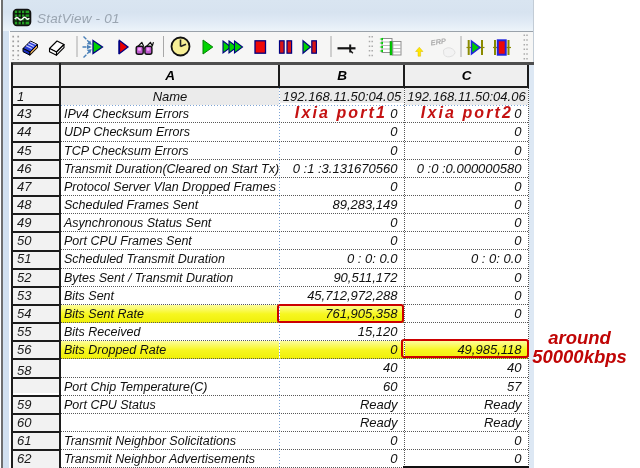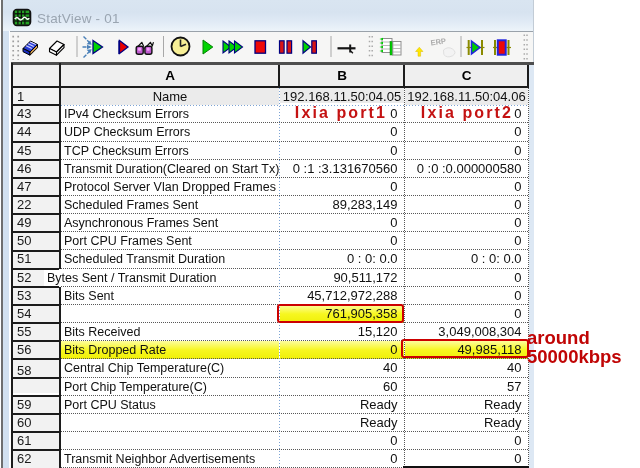--- a/index.html
+++ b/index.html
@@ -1,32 +1,32 @@
 <!DOCTYPE html>
 <html><head><meta charset="utf-8">
 <style>
 * { margin:0; padding:0; box-sizing:border-box; }
 html,body { width:640px; height:468px; background:#fff; overflow:hidden;
   font-family:"Liberation Sans",sans-serif; }
-#page { position:relative; width:640px; height:468px; }
+#page { position:relative; width:640px; height:468px;font-style:italic; }
 .bk { position:absolute; background:#1c1c1c; }
 .hdrbg { position:absolute; background:#efefef; }
 .hl { position:absolute; font-weight:bold; font-size:13.5px; color:#000; text-align:center; line-height:21px; }
 .rn { position:absolute; background:#f2f2f2; font-size:13px; color:#1a1a1a; padding-left:4px; line-height:18.2px; }
 .c1 { position:absolute; background:#ebebeb; font-size:13px; color:#101010; text-align:center; line-height:17px; }
 .ca { position:absolute; font-size:12.5px; color:#101010; padding-left:3px; line-height:18.2px; background:#fff; white-space:nowrap; }
 .cv { position:absolute; font-size:13px; color:#101010; text-align:right; padding-right:6.5px; line-height:18.2px; background:#fff; }
 .yel { background:linear-gradient(180deg,#fdfda2 0%,#f8f81e 45%,#ededed00 45%),linear-gradient(180deg,#f7f72a,#eaea00); background:linear-gradient(180deg,#fdfd9e 0%,#f7f720 50%,#efef08 100%); }
 .gdot { position:absolute; height:1px; background-image:repeating-linear-gradient(90deg,#585858 0,#585858 1px,transparent 1px,transparent 2px); }
 .bdot { position:absolute; height:1.4px; background-image:repeating-linear-gradient(90deg,#7ca3d4 0,#7ca3d4 1.5px,transparent 1.5px,transparent 3px); }
 .bvdot { position:absolute; width:1.4px; background-image:repeating-linear-gradient(180deg,#7ca3d4 0,#7ca3d4 1.5px,transparent 1.5px,transparent 3px); }
 .gvdot { position:absolute; width:1px; background-image:repeating-linear-gradient(180deg,#585858 0,#585858 1px,transparent 1px,transparent 2px); }
 .ixia { position:absolute; color:#c41212; font-weight:bold; font-size:16px; letter-spacing:2.1px; text-align:right; line-height:18.5px; }
 .rbox { position:absolute; border:2.5px solid #cc0000; border-radius:3px; }
-.annot { position:absolute; color:#c00505; font-weight:bold; font-size:18.5px; line-height:19px; }
+.annot { position:absolute; color:#c00505; font-weight:bold; font-size:18.5px; line-height:19px; text-align:center; }
 #leftline { position:absolute; left:1px; top:0; width:1.6px; height:468px; background:#6f6f6f; }
 #titlebar { position:absolute; left:2.6px; top:0; width:530.8px; height:30.5px;
   background:linear-gradient(180deg,#d9e5f1 0%,#d7e3f0 40%,#e0eaf5 70%,#edf4fa 100%); }
 #titletext { position:absolute; left:37px; top:11px; font-size:13.5px; color:#9aa5b1; letter-spacing:0.2px; }
 #tbline { position:absolute; left:9.5px; top:30.5px; width:523.9px; height:1.5px; background:#9aa2aa; }
 #toolbar { position:absolute; left:9.5px; top:32px; width:523.9px; height:31px; background:#f6f6f5; }
 #lframe { position:absolute; left:2.6px; top:30.5px; width:6.9px; height:437.5px; background:#d3e1f0; }
 #rframe { position:absolute; left:528.6px; top:65px; width:5.4px; height:403px; background:#dde8f4; }
 #rline { position:absolute; left:533.4px; top:0; width:1px; height:63px; background:#c2ccd6; }
 </style></head>
@@ -199,84 +199,84 @@
 <div class="rn" style="left:13px;top:159.67px;width:46px;height:18.16px">46</div>
 <div class="ca" style="left:61px;top:159.67px;width:218px;height:18.16px">Transmit Duration(Cleared on Start Tx)</div>
 <div class="cv" style="left:280px;top:159.67px;width:124px;height:18.16px">0 :1 :3.131670560</div>
 <div class="cv" style="left:405px;top:159.67px;width:123px;height:18.16px">0 :0 :0.000000580</div>
 <div class="gdot" style="left:61px;top:176.82px;width:468px"></div>
 <div class="rn" style="left:13px;top:177.82px;width:46px;height:18.16px">47</div>
 <div class="ca" style="left:61px;top:177.82px;width:218px;height:18.16px">Protocol Server Vlan Dropped Frames</div>
 <div class="cv" style="left:280px;top:177.82px;width:124px;height:18.16px">0</div>
 <div class="cv" style="left:405px;top:177.82px;width:123px;height:18.16px">0</div>
 <div class="gdot" style="left:61px;top:194.97px;width:468px"></div>
-<div class="rn" style="left:13px;top:195.98px;width:46px;height:18.16px">22</div>
+<div class="rn" style="left:13px;top:195.98px;width:46px;height:18.16px">48</div>
 <div class="ca" style="left:61px;top:195.98px;width:218px;height:18.16px">Scheduled Frames Sent</div>
 <div class="cv" style="left:280px;top:195.98px;width:124px;height:18.16px">89,283,149</div>
 <div class="cv" style="left:405px;top:195.98px;width:123px;height:18.16px">0</div>
 <div class="gdot" style="left:61px;top:213.13px;width:468px"></div>
 <div class="rn" style="left:13px;top:214.13px;width:46px;height:18.16px">49</div>
-<div class="ca" style="left:61px;top:214.13px;width:218px;height:18.16px">Asynchronous Frames Sent</div>
+<div class="ca" style="left:61px;top:214.13px;width:218px;height:18.16px">Asynchronous Status Sent</div>
 <div class="cv" style="left:280px;top:214.13px;width:124px;height:18.16px">0</div>
 <div class="cv" style="left:405px;top:214.13px;width:123px;height:18.16px">0</div>
 <div class="gdot" style="left:61px;top:231.28px;width:468px"></div>
 <div class="rn" style="left:13px;top:232.29px;width:46px;height:18.16px">50</div>
 <div class="ca" style="left:61px;top:232.29px;width:218px;height:18.16px">Port CPU Frames Sent</div>
 <div class="cv" style="left:280px;top:232.29px;width:124px;height:18.16px">0</div>
 <div class="cv" style="left:405px;top:232.29px;width:123px;height:18.16px">0</div>
 <div class="gdot" style="left:61px;top:249.44px;width:468px"></div>
 <div class="rn" style="left:13px;top:250.44px;width:46px;height:18.16px">51</div>
 <div class="ca" style="left:61px;top:250.44px;width:218px;height:18.16px">Scheduled Transmit Duration</div>
 <div class="cv" style="left:280px;top:250.44px;width:124px;height:18.16px">0 : 0: 0.0</div>
 <div class="cv" style="left:405px;top:250.44px;width:123px;height:18.16px">0 : 0: 0.0</div>
 <div class="gdot" style="left:61px;top:267.60px;width:468px"></div>
 <div class="rn" style="left:13px;top:268.60px;width:46px;height:18.16px">52</div>
-<div class="ca" style="left:44px;top:268.60px;width:218px;height:18.16px">Bytes Sent / Transmit Duration</div>
+<div class="ca" style="left:61px;top:268.60px;width:218px;height:18.16px">Bytes Sent / Transmit Duration</div>
 <div class="cv" style="left:280px;top:268.60px;width:124px;height:18.16px">90,511,172</div>
 <div class="cv" style="left:405px;top:268.60px;width:123px;height:18.16px">0</div>
 <div class="gdot" style="left:61px;top:285.75px;width:468px"></div>
 <div class="rn" style="left:13px;top:286.75px;width:46px;height:18.16px">53</div>
 <div class="ca" style="left:61px;top:286.75px;width:218px;height:18.16px">Bits Sent</div>
 <div class="cv" style="left:280px;top:286.75px;width:124px;height:18.16px">45,712,972,288</div>
 <div class="cv" style="left:405px;top:286.75px;width:123px;height:18.16px">0</div>
 <div class="gdot" style="left:61px;top:303.90px;width:468px"></div>
 <div class="rn" style="left:13px;top:304.91px;width:46px;height:18.16px">54</div>
+<div class="ca yel" style="left:61px;top:304.91px;width:218px;height:18.16px">Bits Sent Rate</div>
 <div class="cv yel" style="left:280px;top:304.91px;width:124px;height:18.16px">761,905,358</div>
 <div class="cv" style="left:405px;top:304.91px;width:123px;height:18.16px">0</div>
 <div class="gdot" style="left:61px;top:322.06px;width:468px"></div>
 <div class="rn" style="left:13px;top:323.06px;width:46px;height:18.16px">55</div>
 <div class="ca" style="left:61px;top:323.06px;width:218px;height:18.16px">Bits Received</div>
 <div class="cv" style="left:280px;top:323.06px;width:124px;height:18.16px">15,120</div>
-<div class="cv" style="left:405px;top:323.06px;width:123px;height:18.16px">3,049,008,304</div>
 <div class="gdot" style="left:61px;top:340.22px;width:468px"></div>
 <div class="rn" style="left:13px;top:341.22px;width:46px;height:18.16px">56</div>
 <div class="ca yel" style="left:61px;top:341.22px;width:218px;height:18.16px">Bits Dropped Rate</div>
 <div class="cv yel" style="left:280px;top:341.22px;width:124px;height:18.16px">0</div>
 <div class="cv yel" style="left:405px;top:341.22px;width:123px;height:18.16px">49,985,118</div>
 <div class="gdot" style="left:61px;top:358.37px;width:468px"></div>
 <div class="rn" style="left:13px;top:359.37px;width:46px;height:18.16px">57</div>
-<div class="ca" style="left:61px;top:359.37px;width:218px;height:18.16px">Central Chip Temperature(C)</div>
 <div class="cv" style="left:280px;top:359.37px;width:124px;height:18.16px">40</div>
 <div class="cv" style="left:405px;top:359.37px;width:123px;height:18.16px">40</div>
 <div class="gdot" style="left:61px;top:376.52px;width:468px"></div>
 <div class="rn" style="left:13px;top:362px;width:46px;height:31px">58</div>
 <div class="ca" style="left:61px;top:377.53px;width:218px;height:18.16px">Port Chip Temperature(C)</div>
 <div class="cv" style="left:280px;top:377.53px;width:124px;height:18.16px">60</div>
 <div class="cv" style="left:405px;top:377.53px;width:123px;height:18.16px">57</div>
 <div class="gdot" style="left:61px;top:394.68px;width:468px"></div>
 <div class="rn" style="left:13px;top:395.68px;width:46px;height:18.16px">59</div>
 <div class="ca" style="left:61px;top:395.68px;width:218px;height:18.16px">Port CPU Status</div>
 <div class="cv" style="left:280px;top:395.68px;width:124px;height:18.16px">Ready</div>
 <div class="cv" style="left:405px;top:395.68px;width:123px;height:18.16px">Ready</div>
 <div class="gdot" style="left:61px;top:412.84px;width:468px"></div>
 <div class="rn" style="left:13px;top:413.83px;width:46px;height:18.16px">60</div>
 <div class="cv" style="left:280px;top:413.83px;width:124px;height:18.16px">Ready</div>
 <div class="cv" style="left:405px;top:413.83px;width:123px;height:18.16px">Ready</div>
 <div class="gdot" style="left:61px;top:430.99px;width:468px"></div>
 <div class="rn" style="left:13px;top:431.99px;width:46px;height:18.16px">61</div>
+<div class="ca" style="left:61px;top:431.99px;width:218px;height:18.16px">Transmit Neighbor Solicitations</div>
 <div class="cv" style="left:280px;top:431.99px;width:124px;height:18.16px">0</div>
 <div class="cv" style="left:405px;top:431.99px;width:123px;height:18.16px">0</div>
 <div class="gdot" style="left:61px;top:449.14px;width:468px"></div>
 <div class="rn" style="left:13px;top:450.15px;width:46px;height:18.16px">62</div>
 <div class="ca" style="left:61px;top:450.15px;width:218px;height:18.16px">Transmit Neighbor Advertisements</div>
 <div class="cv" style="left:280px;top:450.15px;width:124px;height:18.16px">0</div>
 <div class="cv" style="left:405px;top:450.15px;width:123px;height:18.16px">0</div>
 <div class="gdot" style="left:61px;top:467.30px;width:468px"></div>
 <div class="bdot" style="left:61px;top:104.80px;width:468px"></div>
 <div class="bk" style="left:13px;top:104.00px;width:46px;height:2px"></div>

